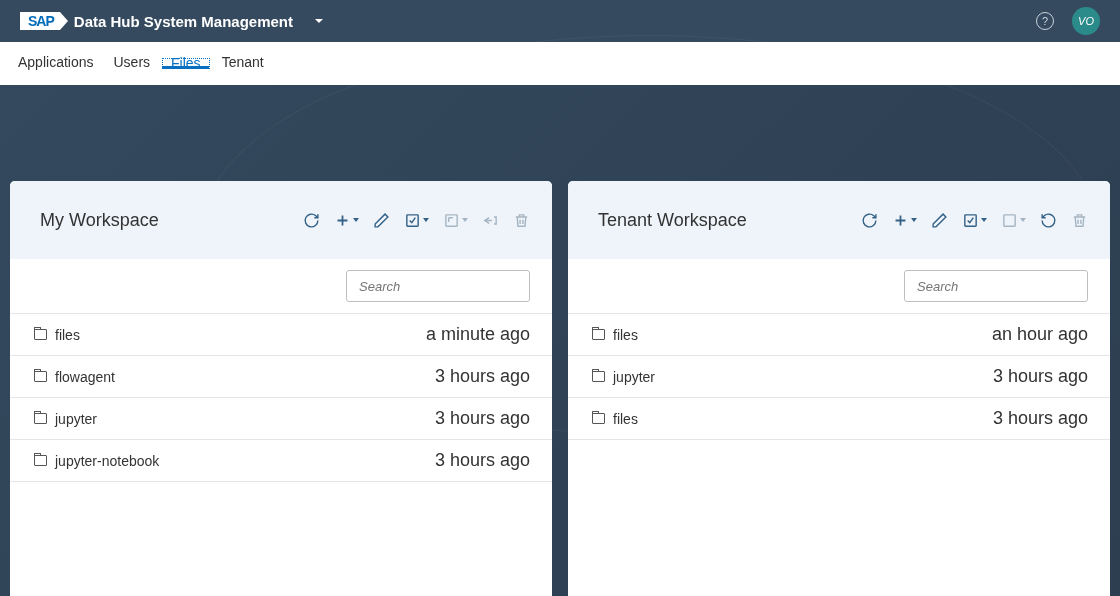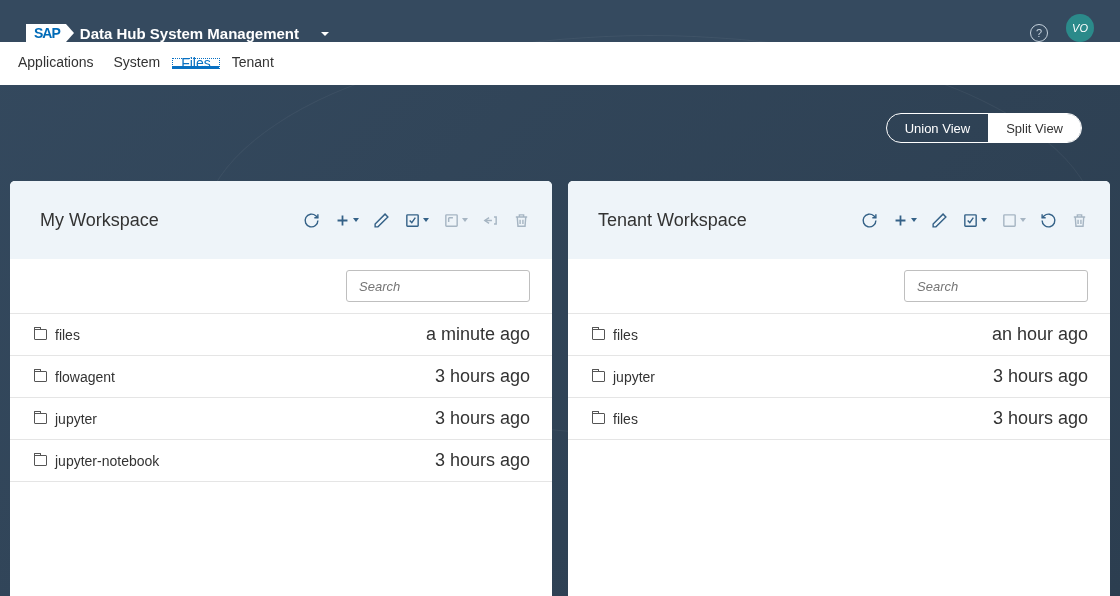--- a/index.html
+++ b/index.html
@@ -9,22 +9,22 @@
       background: linear-gradient(135deg, #34495e 0%, #2c3e50 100%);
       width: 1120px;
       height: 596px;
       overflow: hidden;
       position: relative;
     }
     .topbar {
       height: 42px;
       background: #354a5f;
       display: flex;
-      align-items: flex-end;
-      padding: 0 26px;
+      align-items: center;
+      padding: 0 20px;
       color: #fff;
     }
     .sap-logo {
       font-weight: bold;
       background: #fff;
       color: #006bb8;
       padding: 1px 6px 1px 8px;
       font-size: 14px;
       letter-spacing: -1px;
       margin-right: 14px;
@@ -261,32 +261,28 @@
     <span>Data Hub System Management</span>
     <span class="dropdown-caret"></span>
   </div>
   <div class="topbar-spacer"></div>
   <div class="help-icon">?</div>
   <div class="avatar">VO</div>
 </div>
 
 <div class="tabbar">
   <div class="tab">Applications</div>
-  <div class="tab">System</div>
+  <div class="tab">Users</div>
   <div class="tab active">Files</div>
   <div class="tab">Tenant</div>
 </div>
 
 <div class="content">
   <div class="bg-swoosh"></div>
 
-  <div class="view-toggle">
-    <div class="view-btn">Union View</div>
-    <div class="view-btn active">Split View</div>
-  </div>
 
   <div class="panels">
 
     <div class="panel">
       <div class="panel-header">
         <div class="panel-title">My Workspace</div>
         <div class="toolbar">
           <span class="tool">
             <svg viewBox="0 0 24 24" fill="none" stroke="currentColor" stroke-width="2">
                 <path d="M21 12a9 9 0 1 1-3-6.7L21 8"></path>

